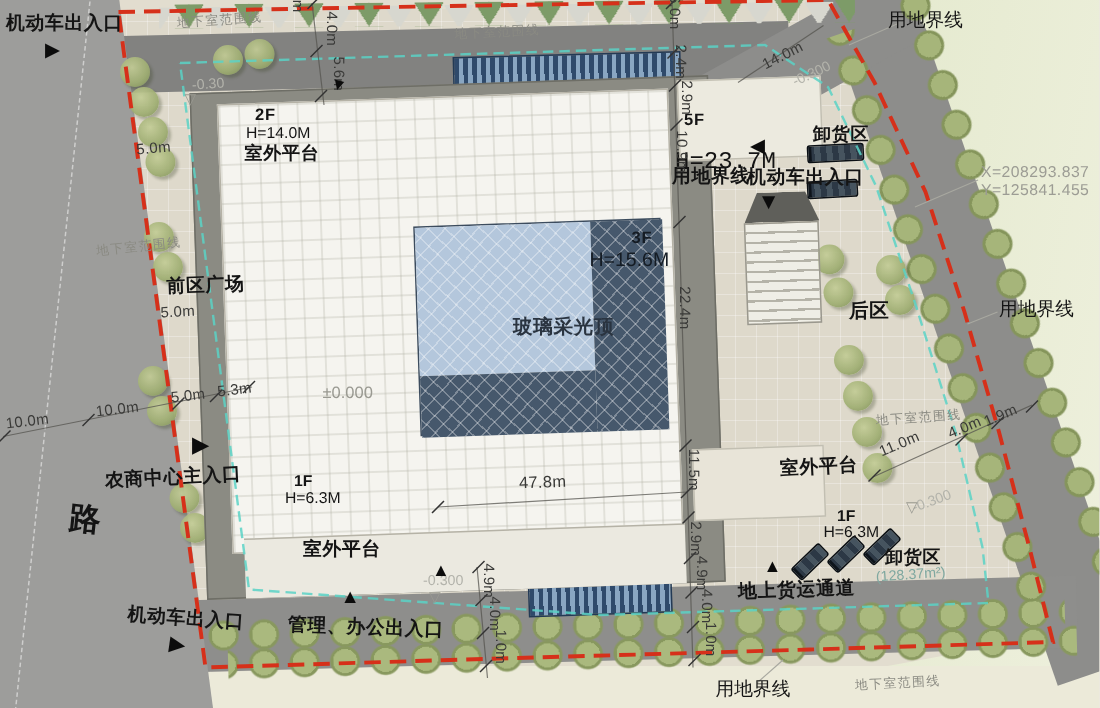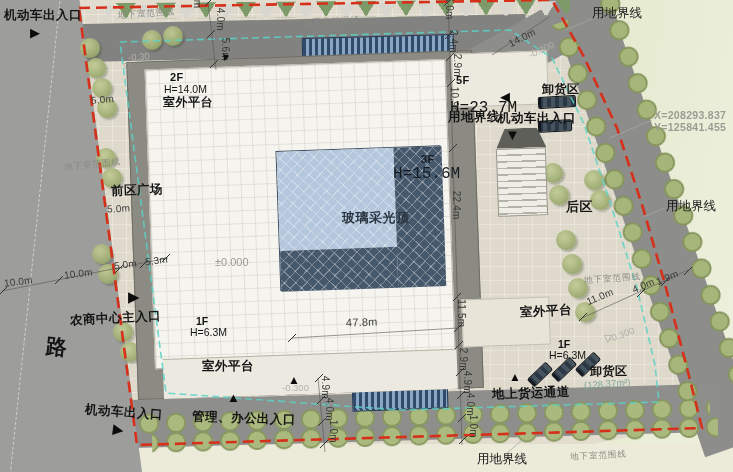--- a/index.html
+++ b/index.html
@@ -64,21 +64,21 @@
     border:1px solid #233a55;}
   .truck{position:absolute;border-radius:2px;border:1px solid #0a0f14;
     background:repeating-linear-gradient(90deg,#2c3845 0 4px,#46545f 4px 8px);
     box-shadow:inset 2px 0 0 #0e141b;}
   
   .lbl{position:absolute;white-space:nowrap;color:#141414;font-size:12.5px;line-height:1.05;}
   .b{font-weight:bold;letter-spacing:.5px;}
   .dim{font-size:10px;color:#3a3a38;letter-spacing:.2px;}
   .small{font-size:8.5px;color:#8a8a82;letter-spacing:1px;}
   .elev{font-size:9.5px;color:#b3b3ab;}
-  .coord{font-size:10.5px;color:#9c9c94;letter-spacing:.3px;font-weight:bold;}
+  .coord{font-size:10.5px;color:#9c9c94;letter-spacing:.3px;}
   .arrow{position:absolute;color:#0c0c0c;font-size:14px;line-height:1;}
   .tri-open{position:absolute;color:#9a9a92;font-size:10px;line-height:1;}
   svg.overlay{position:absolute;left:0;top:0;pointer-events:none;}
 </style>
 </head>
 <body>
 
 <div id="plan">
 
   <div class="abs green-right"></div>
@@ -219,21 +219,21 @@
 
   <span class="lbl b" style="left:170px;top:72px;font-size:11px;">2F</span>
   <span class="lbl" style="left:164px;top:84px;font-size:10.5px;">H=14.0M</span>
   <span class="lbl b" style="left:163px;top:96px;font-size:12px;">室外平台</span>
 
   <span class="lbl b" style="left:456px;top:75px;font-size:11px;text-align:right;">5F</span>
   <span class="lbl" style="left:450px;top:100px;font-size:16px;font-family:Liberation Mono, monospace;">H=23.7M</span>
   <span class="lbl b" style="left:448px;top:111px;">用地界线</span>
 
   <span class="lbl b" style="left:410px;top:154px;font-size:11px;color:#151c24;padding-left:11px;">3F</span>
-  <span class="lbl" style="left:393px;top:166px;font-size:16px;color:#151c24;font-family:Liberation Mono, monospace;">H=15.6M</span>
+  <span class="lbl" style="left:393px;top:166px;font-size:13px;color:#151c24;">H=15.6M</span>
   <span class="lbl b" style="left:342px;top:211px;font-size:13px;color:#2a3440;">玻璃采光顶</span>
 
   <span class="lbl b" style="left:111px;top:184px;transform:rotate(-2deg);">前区广场</span>
   <span class="lbl dim" style="left:91px;top:95px;transform:rotate(-5deg);">5.0m</span>
   <span class="lbl dim" style="left:107px;top:204px;transform:rotate(-3deg);">5.0m</span>
   <span class="lbl dim" style="left:4px;top:277px;transform:rotate(-7deg);">10.0m</span>
   <span class="lbl dim" style="left:64px;top:269px;transform:rotate(-7deg);">10.0m</span>
   <span class="lbl dim" style="left:114px;top:260px;transform:rotate(-7deg);">5.0m</span>
   <span class="lbl dim" style="left:145px;top:256px;transform:rotate(-7deg);">5.3m</span>
 

